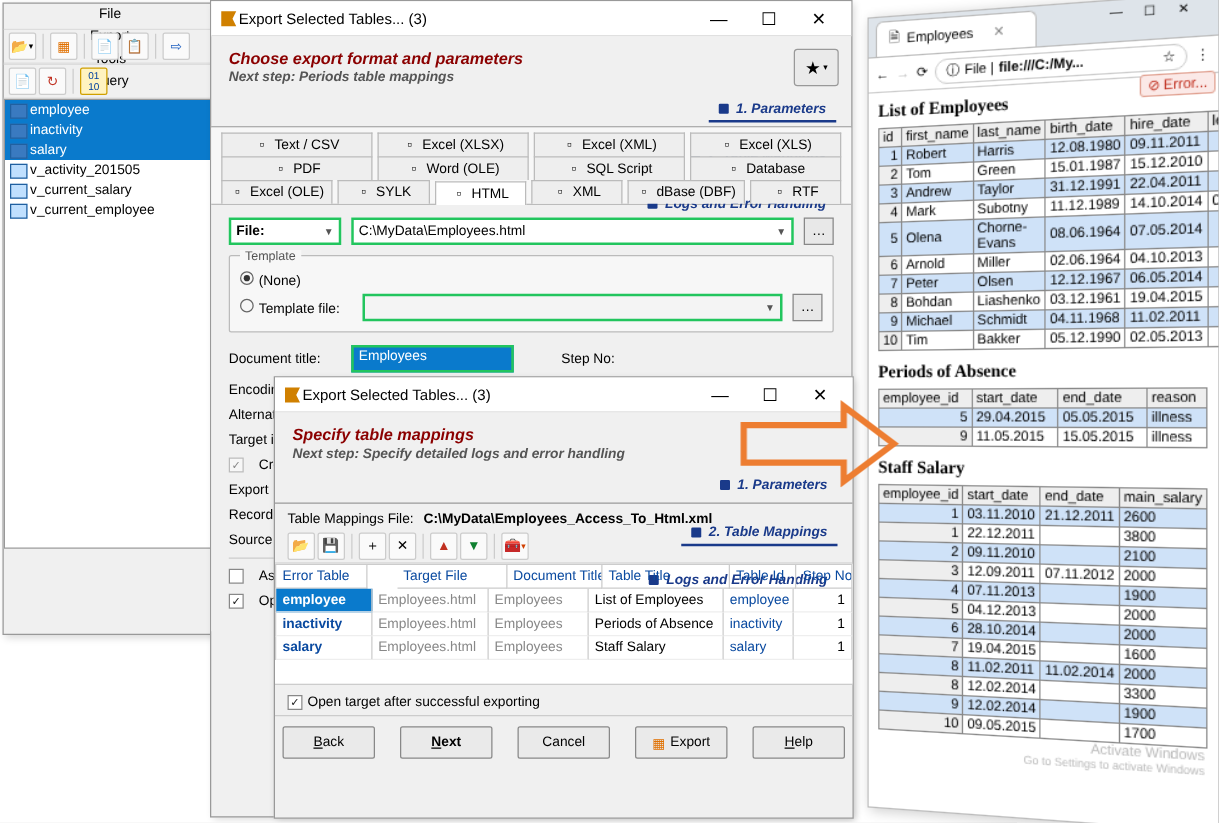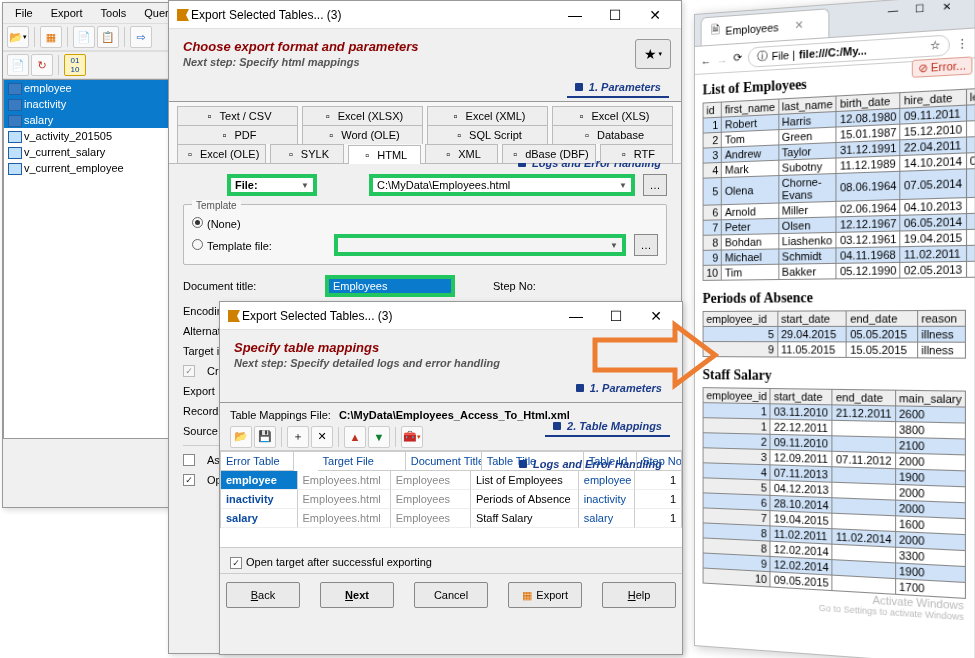--- a/index.html
+++ b/index.html
@@ -3,21 +3,21 @@
 <meta charset="utf-8">
 <style>
 * { box-sizing: border-box; margin: 0; padding: 0; font-family: Tahoma, Arial, sans-serif; font-size: 11px; }
 body { background: #fff; width: 975px; height: 658px; position: relative; overflow: hidden; }
 
 .window { position: absolute; background: #f0f0f0; border: 1px solid #999; box-shadow: 2px 2px 6px rgba(0,0,0,.15); }
 .titlebar { height: 28px; background: #fff; display: flex; align-items: center; padding: 0 6px; border-bottom: 1px solid #e0e0e0; }
 .titlebar .title { flex: 1; font-size: 12px; }
 .titlebar .wbtn { width: 40px; height: 24px; text-align: center; line-height: 24px; font-size: 14px; cursor: pointer; }
 
-.menubar { height: 20px; display: flex; align-items: center; padding: 0 4px; gap: 2px; }
+.menubar { height: 20px; display: flex; align-items: center; padding: 0 4px; gap: 2px; flex-direction: column; }
 .menubar span { padding: 2px 8px; cursor: pointer; }
 
 .toolbar { height: 28px; display: flex; align-items: center; padding: 2px 4px; gap: 2px; border-top: 1px solid #ddd; border-bottom: 1px solid #ddd; }
 .tbtn { width: 22px; height: 22px; border: 1px solid #ccc; background: #fafafa; display: inline-flex; align-items: center; justify-content: center; cursor: pointer; border-radius: 2px; }
 .tbtn.sel { background: #fff3c0; border-color: #d0a000; }
 .sep { width: 1px; height: 20px; background: #ccc; margin: 0 3px; }
 
 .tree { background: #fff; border: 1px solid #999; height: 360px; overflow: auto; }
 .tree-item { padding: 2px 4px 2px 20px; position: relative; cursor: pointer; }
 .tree-item.sel { background: #0a7acc; color: #fff; }
@@ -37,21 +37,21 @@
 
 .fmt-tabs { background: #f7f7f7; padding: 4px 8px 0; }
 .fmt-row { display: flex; gap: 4px; }
 .fmt-tab { flex: 1; padding: 3px 6px; border: 1px solid #bbb; border-bottom: none; background: #eee; text-align: center; cursor: pointer; display: flex; align-items: center; justify-content: center; gap: 4px; white-space: nowrap; }
 .fmt-tab.active { background: #fff; position: relative; top: 1px; }
 .fmt-tab .mini { width: 12px; height: 12px; display: inline-block; }
 
 .form-area { background: #f0f0f0; padding: 10px 14px; border-top: 1px solid #bbb; }
 .form-row { display: flex; align-items: center; gap: 8px; margin-bottom: 8px; }
 .form-row label { min-width: 90px; }
-.combo, .textin { height: 22px; border: 4px solid #22c55e; background: #fff; padding: 1px 4px; margin-left: 44px; }
+.combo, .textin { height: 22px; border: 2px solid #22c55e; background: #fff; padding: 1px 4px; }
 .combo { display: flex; align-items: center; justify-content: space-between; gap: 4px; cursor: pointer; }
 .combo .arr { font-size: 8px; color: #555; }
 .smallbtn { width: 24px; height: 22px; border: 1px solid #888; background: #e8e8e8; display: inline-flex; align-items: center; justify-content: center; cursor: pointer; }
 .group { border: 1px solid #bbb; padding: 8px; margin: 4px 0 10px; background: #f7f7f7; border-radius: 2px; }
 .group .glabel { font-size: 10px; color: #555; position: relative; top: -14px; background: #f7f7f7; padding: 0 4px; }
 
 .grid-header, .grid-row { display: flex; border-left: 1px solid #ccc; }
 .grid-header { background: #fff; border-top: 1px solid #ccc; }
 .grid-header .cell { font-weight: normal; color: #0a4aa0; border-bottom: 1px solid #ccc; }
 .cell { border-right: 1px solid #ccc; border-bottom: 1px solid #eee; padding: 3px 5px; overflow: hidden; white-space: nowrap; }
@@ -127,21 +127,21 @@
         <path fill="#d08000" d="M2 2h12l-3 6 3 6H2z"></path>
       </svg>
     <span class="title">Export Selected Tables... (3)</span>
     <span class="wbtn">—</span>
     <span class="wbtn">☐</span>
     <span class="wbtn">✕</span>
   </div>
   <div class="favbtn">★<span style="font-size:7px;margin-left:2px">▾</span></div>
   <div class="wizard-header">
     <h2>Choose export format and parameters</h2>
-    <div class="sub">Next step: Specify html mappings</div>
+    <div class="sub">Next step: Periods table mappings</div>
   </div>
   <div class="steptabs">
     <div class="steptab active">
         <span class="dot"></span>
         <span>1. Parameters</span>
       </div>
     <div class="steptab">
         <span class="dot"></span>
         <span>2. Table Mappings</span>
       </div>

